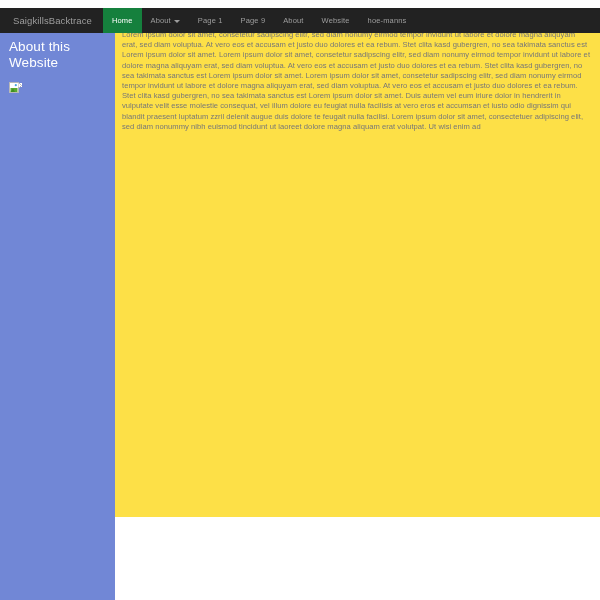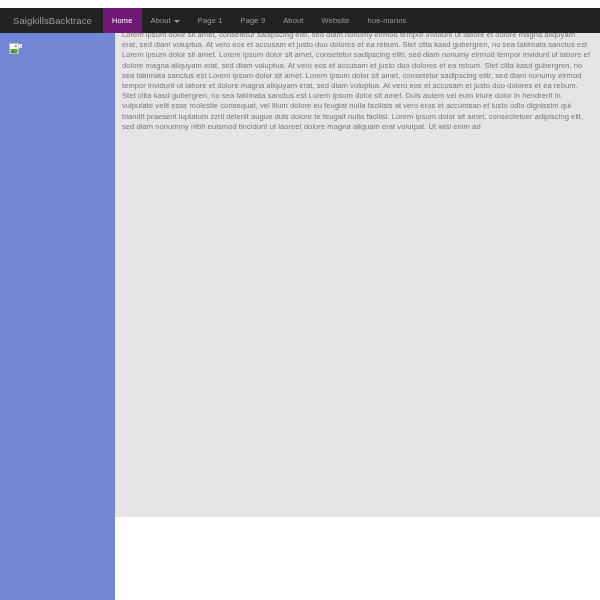--- a/index.html
+++ b/index.html
@@ -51,21 +51,21 @@
     font-size: 7.5px;
     line-height: 25px;
     height: 25px;
     padding: 0 9px;
     white-space: nowrap;
     text-decoration: none;
     display: inline-block;
     letter-spacing: 0.15px;
   }
   .nav-item.active .nav-link {
-    background: #701a75;
+    background: #15803d;
     color: #ffffff;
   }
   .caret {
     display: inline-block;
     width: 0;
     height: 0;
     margin-left: 3px;
     vertical-align: middle;
     border-top: 3px solid #9d9d9d;
     border-right: 3px solid transparent;
@@ -106,21 +106,21 @@
     margin-top: 4px;
   }
 
   
   .main {
     position: absolute;
     top: 25px;
     left: 115px;
     width: 485px;
     height: 492px;
-    background: #e5e5e5;
+    background: #fde047;
     box-sizing: border-box;
     padding: 5px 8px 10px 7px;
   }
   .content-paragraph {
     color: #777777;
     font-size: 7.6px;
     line-height: 10.2px;
     margin: 0;
     text-align: left;
     letter-spacing: 0.04px;
@@ -151,20 +151,21 @@
     <li class="nav-item">
       <a class="nav-link" href="#">Website</a>
     </li>
     <li class="nav-item">
       <a class="nav-link" href="#">hoe-manns</a>
     </li>
   </ul>
 </div>
 
 <aside class="sidebar">
+  <h1 class="sidebar-title">About this Website</h1>
   <svg class="broken-image" viewBox="0 0 13 12">
     <rect x="0.5" y="0.5" width="9" height="10" fill="#ffffff" stroke="#b8b8b8" stroke-width="1"></rect>
     <rect x="1.5" y="6" width="7" height="4" fill="#5aa832"></rect>
     <polygon points="1.5,10 4,6.5 6,10" fill="#3f8f22"></polygon>
     <circle cx="6.8" cy="3.2" r="1.1" fill="#4aa3e0"></circle>
     <polygon points="9.5,1 13,1 13,5 9.5,5" fill="#ffffff"></polygon>
     <polyline points="9.5,0.5 12.5,3.5 9.5,6.5" fill="none" stroke="#b8b8b8" stroke-width="1"></polyline>
   </svg>
 </aside>
 

